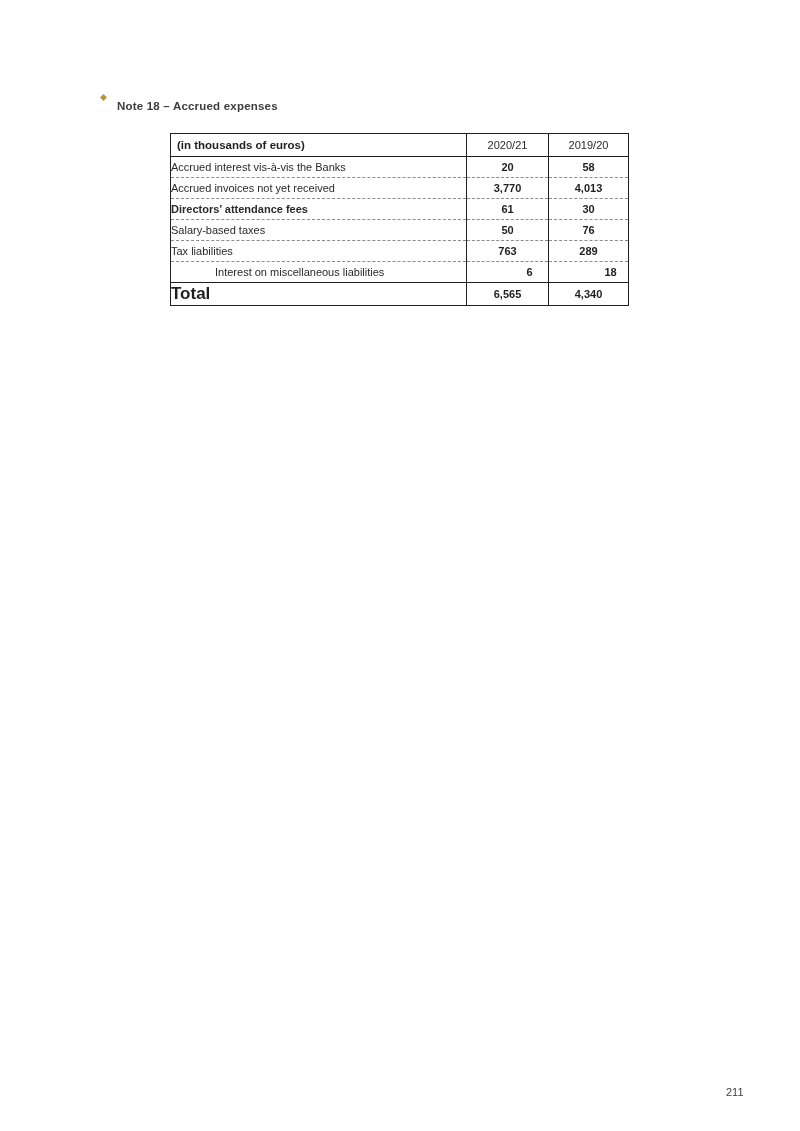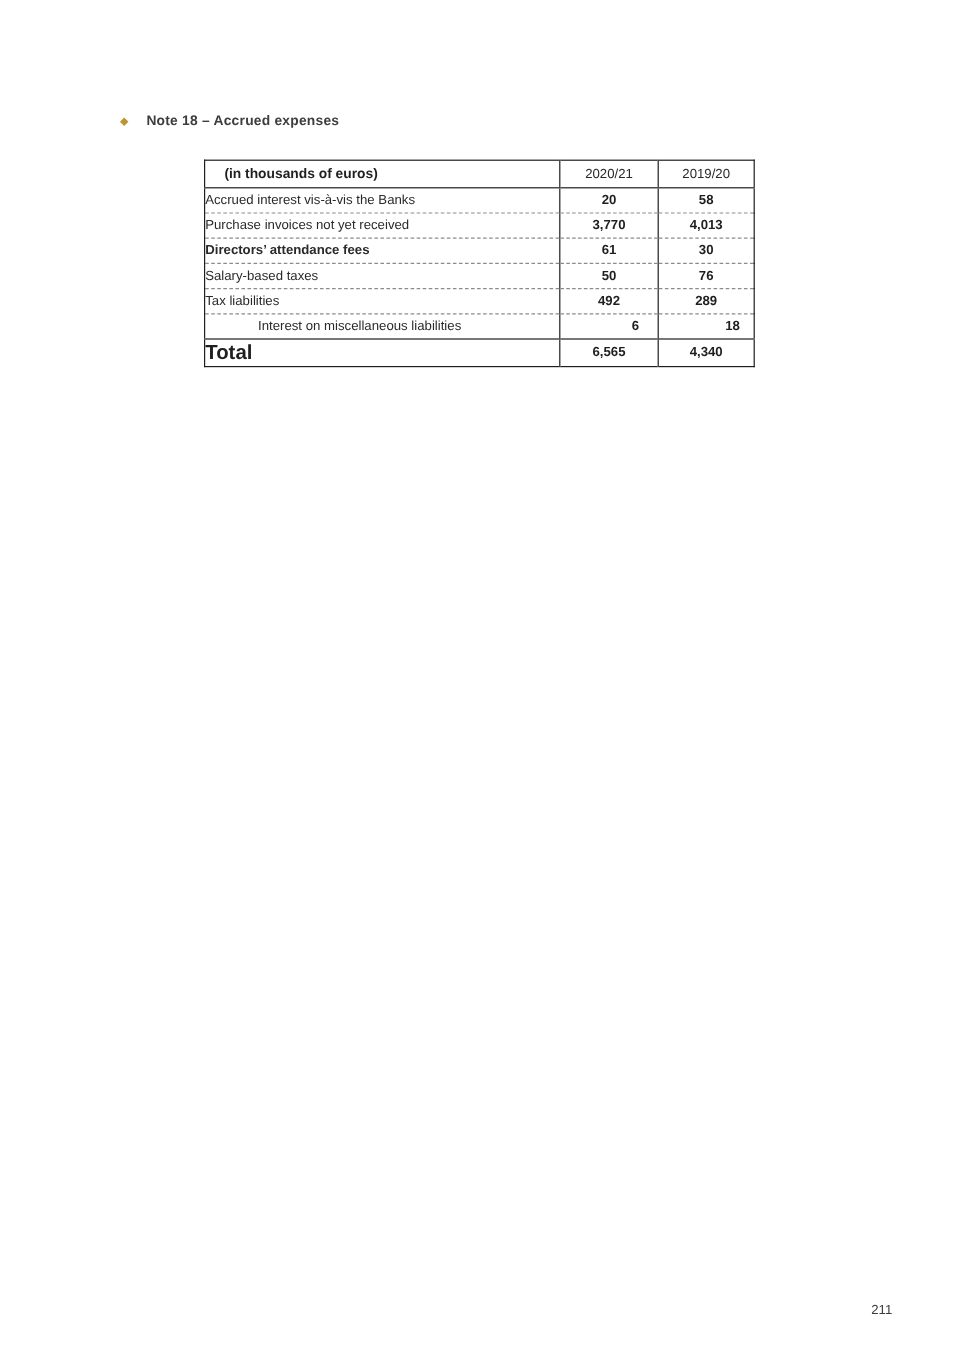--- a/index.html
+++ b/index.html
@@ -10,21 +10,21 @@
     background: #ffffff;
     font-family: "Liberation Sans", sans-serif;
     overflow: hidden;
   }
   
   .heading {
     position: absolute;
     left: 101px;
     top: 95px;
     display: flex;
-    align-items: center;
+    flex-direction: column;
   }
   .bullet {
     width: 5px;
     height: 5px;
     background: #bd9433;
     transform: rotate(45deg);
     flex: 0 0 auto;
   }
   .heading-text {
     margin-left: 16px;
@@ -59,21 +59,21 @@
   }
   
   thead th {
     border-bottom: 1.4px solid #1f1f1f;
     height: 22px;
   }
   thead th.lbl {
     text-align: left;
     font-weight: bold;
     font-size: 11.5px;
-    padding-left: 16px;
+    padding-left: 6px;
     color: #1f1f1f;
   }
   thead th.yr {
     text-align: center;
     font-weight: normal;
     color: #2a2a2a;
   }
   
   tbody td { border-bottom: 1px dashed #8c8c8c; height: 20px; }
   tbody tr:last-child td { border-bottom: none; padding-left: 44px; }
@@ -127,37 +127,37 @@
         <th class="yr">2019/20</th>
       </tr>
     </thead>
     <tbody>
       <tr>
         <td class="lbl">Accrued interest vis-à-vis the Banks</td>
         <td class="num">20</td>
         <td class="num">58</td>
       </tr>
       <tr>
-        <td class="lbl">Purchase invoices not yet received</td>
+        <td class="lbl">Accrued invoices not yet received</td>
         <td class="num">3,770</td>
         <td class="num">4,013</td>
       </tr>
       <tr>
         <td class="lbl bold-label">Directors’ attendance fees</td>
         <td class="num">61</td>
         <td class="num">30</td>
       </tr>
       <tr>
         <td class="lbl">Salary-based taxes</td>
         <td class="num">50</td>
         <td class="num">76</td>
       </tr>
       <tr>
         <td class="lbl">Tax liabilities</td>
-        <td class="num">492</td>
+        <td class="num">763</td>
         <td class="num">289</td>
       </tr>
       <tr>
         <td class="lbl">Interest on miscellaneous liabilities</td>
         <td class="num">6</td>
         <td class="num">18</td>
       </tr>
     </tbody>
     <tfoot>
       <tr>

